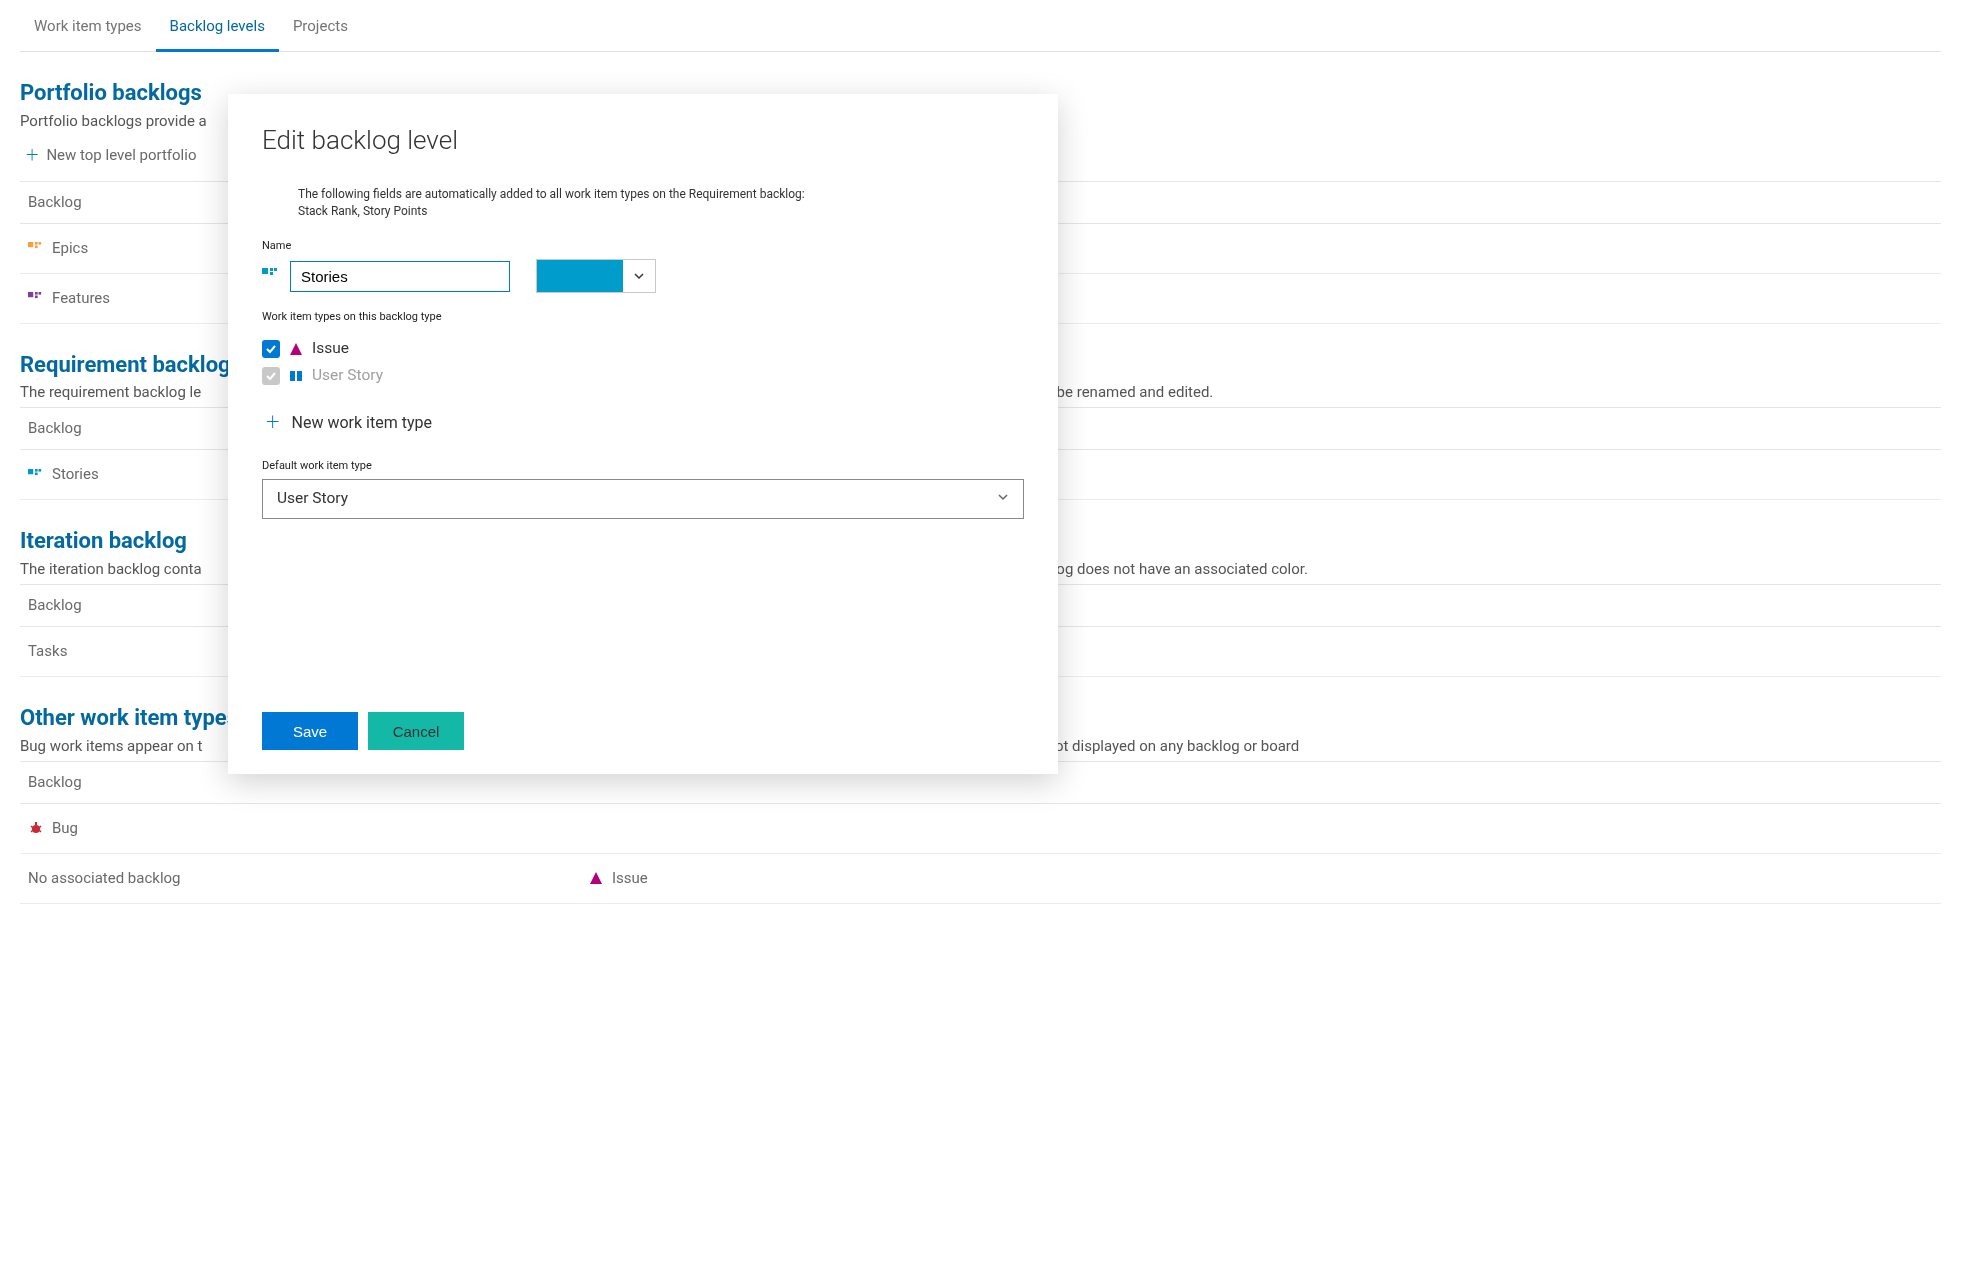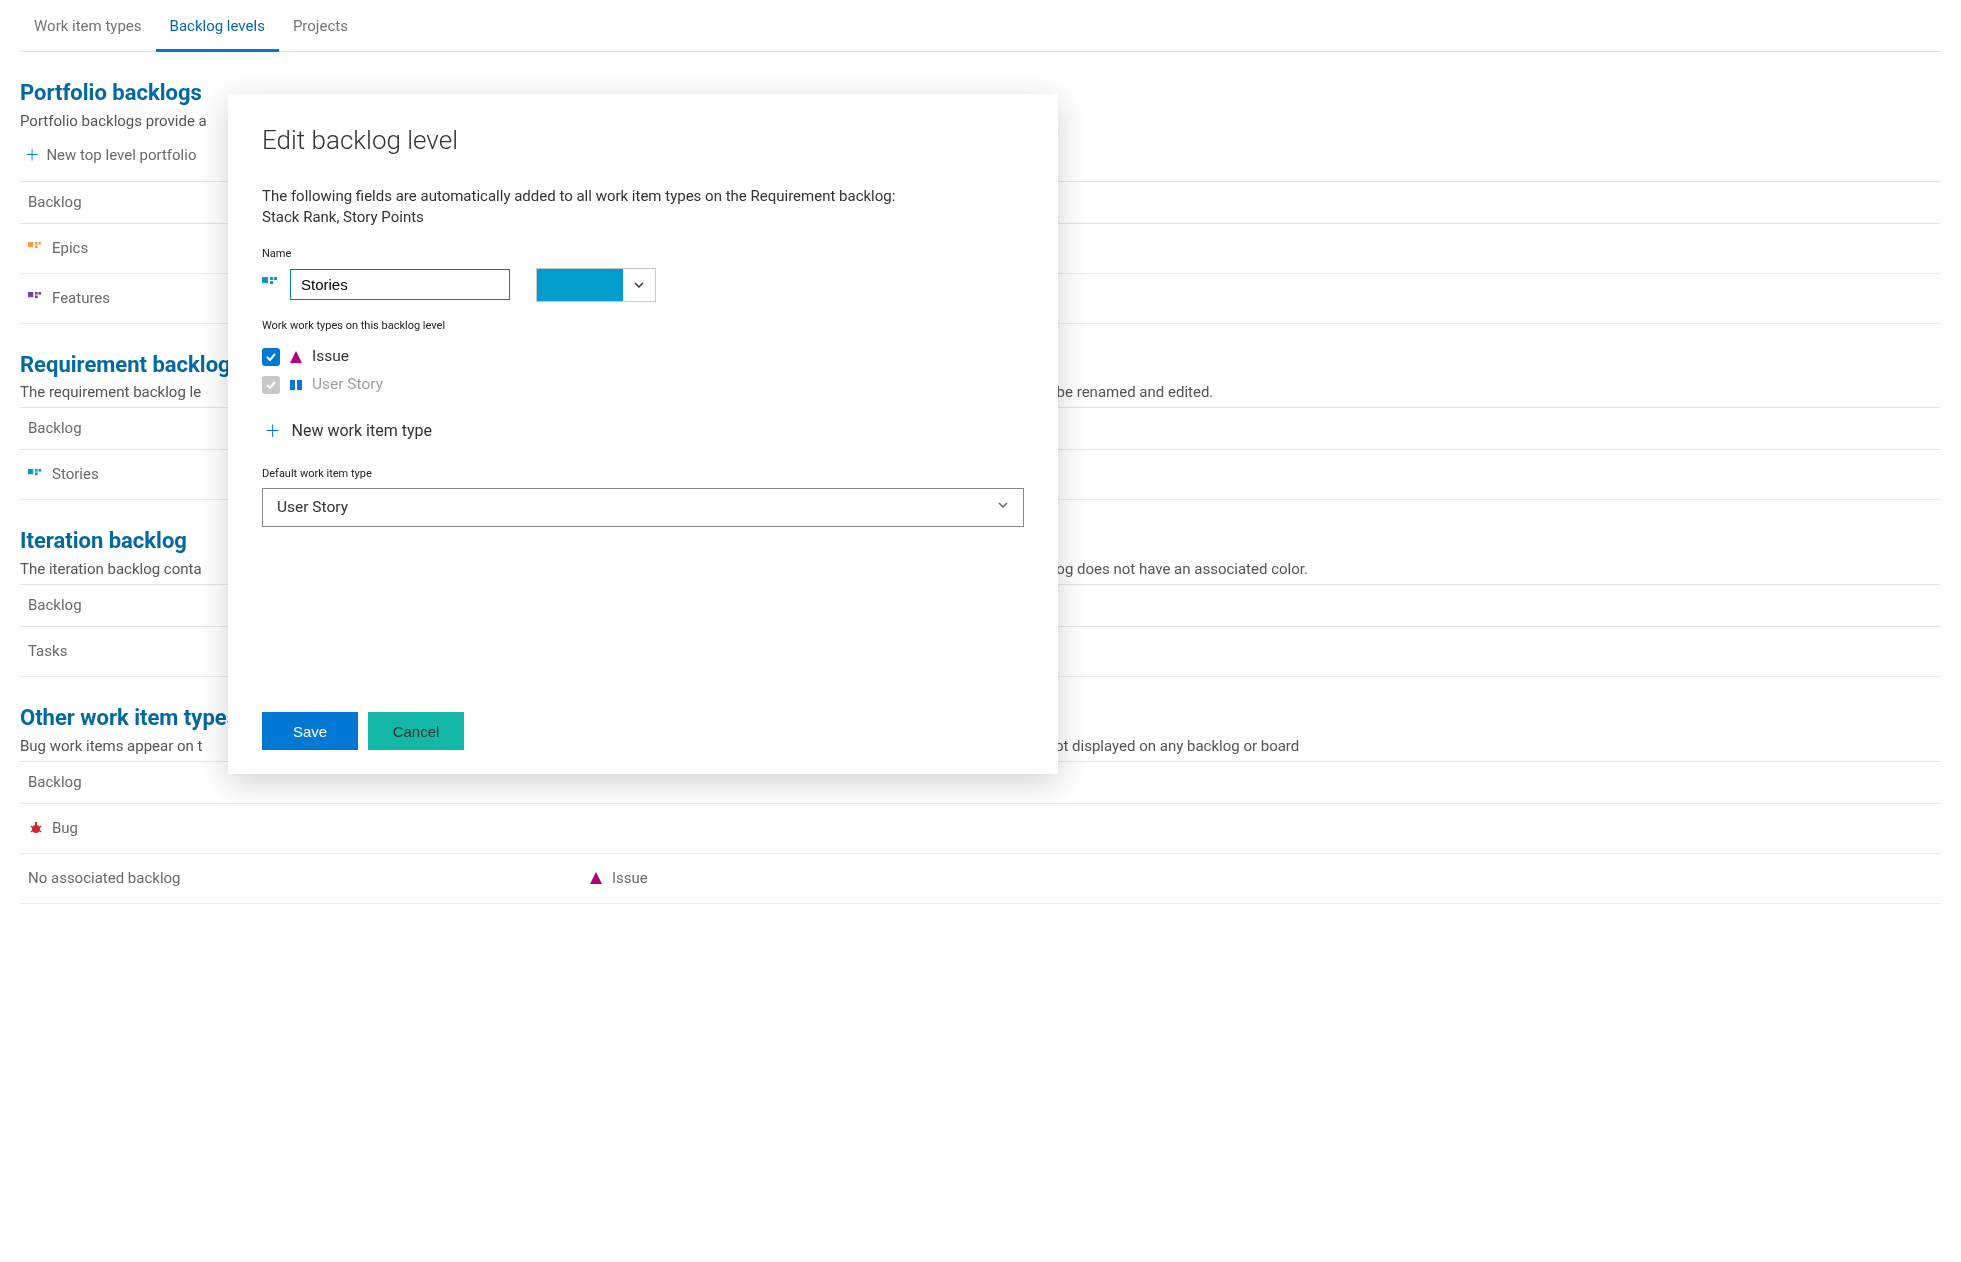--- a/index.html
+++ b/index.html
@@ -91,23 +91,24 @@
     padding: 28px 34px 24px 34px;
     display: flex; flex-direction: column;
   }
   .modal h1 {
     margin: 0 0 28px 0;
     font-weight: 300;
     font-size: 26px;
     color: #333;
   }
   .modal .info {
-    font-size: 15px;
+    font-size: 12px;
     color: #333;
     margin-bottom: 18px;
+    margin-left: 36px;
   }
   .modal .field-label {
     font-size: 11px;
     color: #222;
     margin-bottom: 6px;
     font-weight: 400;
   }
   .name-row {
     display: flex; align-items: center; gap: 12px;
     margin-bottom: 16px;
@@ -344,21 +345,21 @@
     <div class="color-picker">
       <div class="color-swatch" style="background:#009CCC"></div>
       <div class="color-dd">
         <svg width="12" height="12" viewBox="0 0 12 12">
             <polyline points="2,4 6,8 10,4" fill="none" stroke="#333" stroke-width="1.5"></polyline>
           </svg>
       </div>
     </div>
   </div>
 
-  <div class="field-label">Work work types on this backlog level</div>
+  <div class="field-label">Work item types on this backlog type</div>
   <div class="wit-list">
     <div class="wit-row">
       <span class="checkbox checked">
         <svg viewBox="0 0 12 12">
             <polyline points="2,6 5,9 10,3" fill="none" stroke="#fff" stroke-width="2"></polyline>
           </svg>
       </span>
       <span class="wit-icon">
         <svg viewBox="0 0 16 16">
             <polygon fill="#b5007d" points="8,2 14,14 2,14"></polygon>

